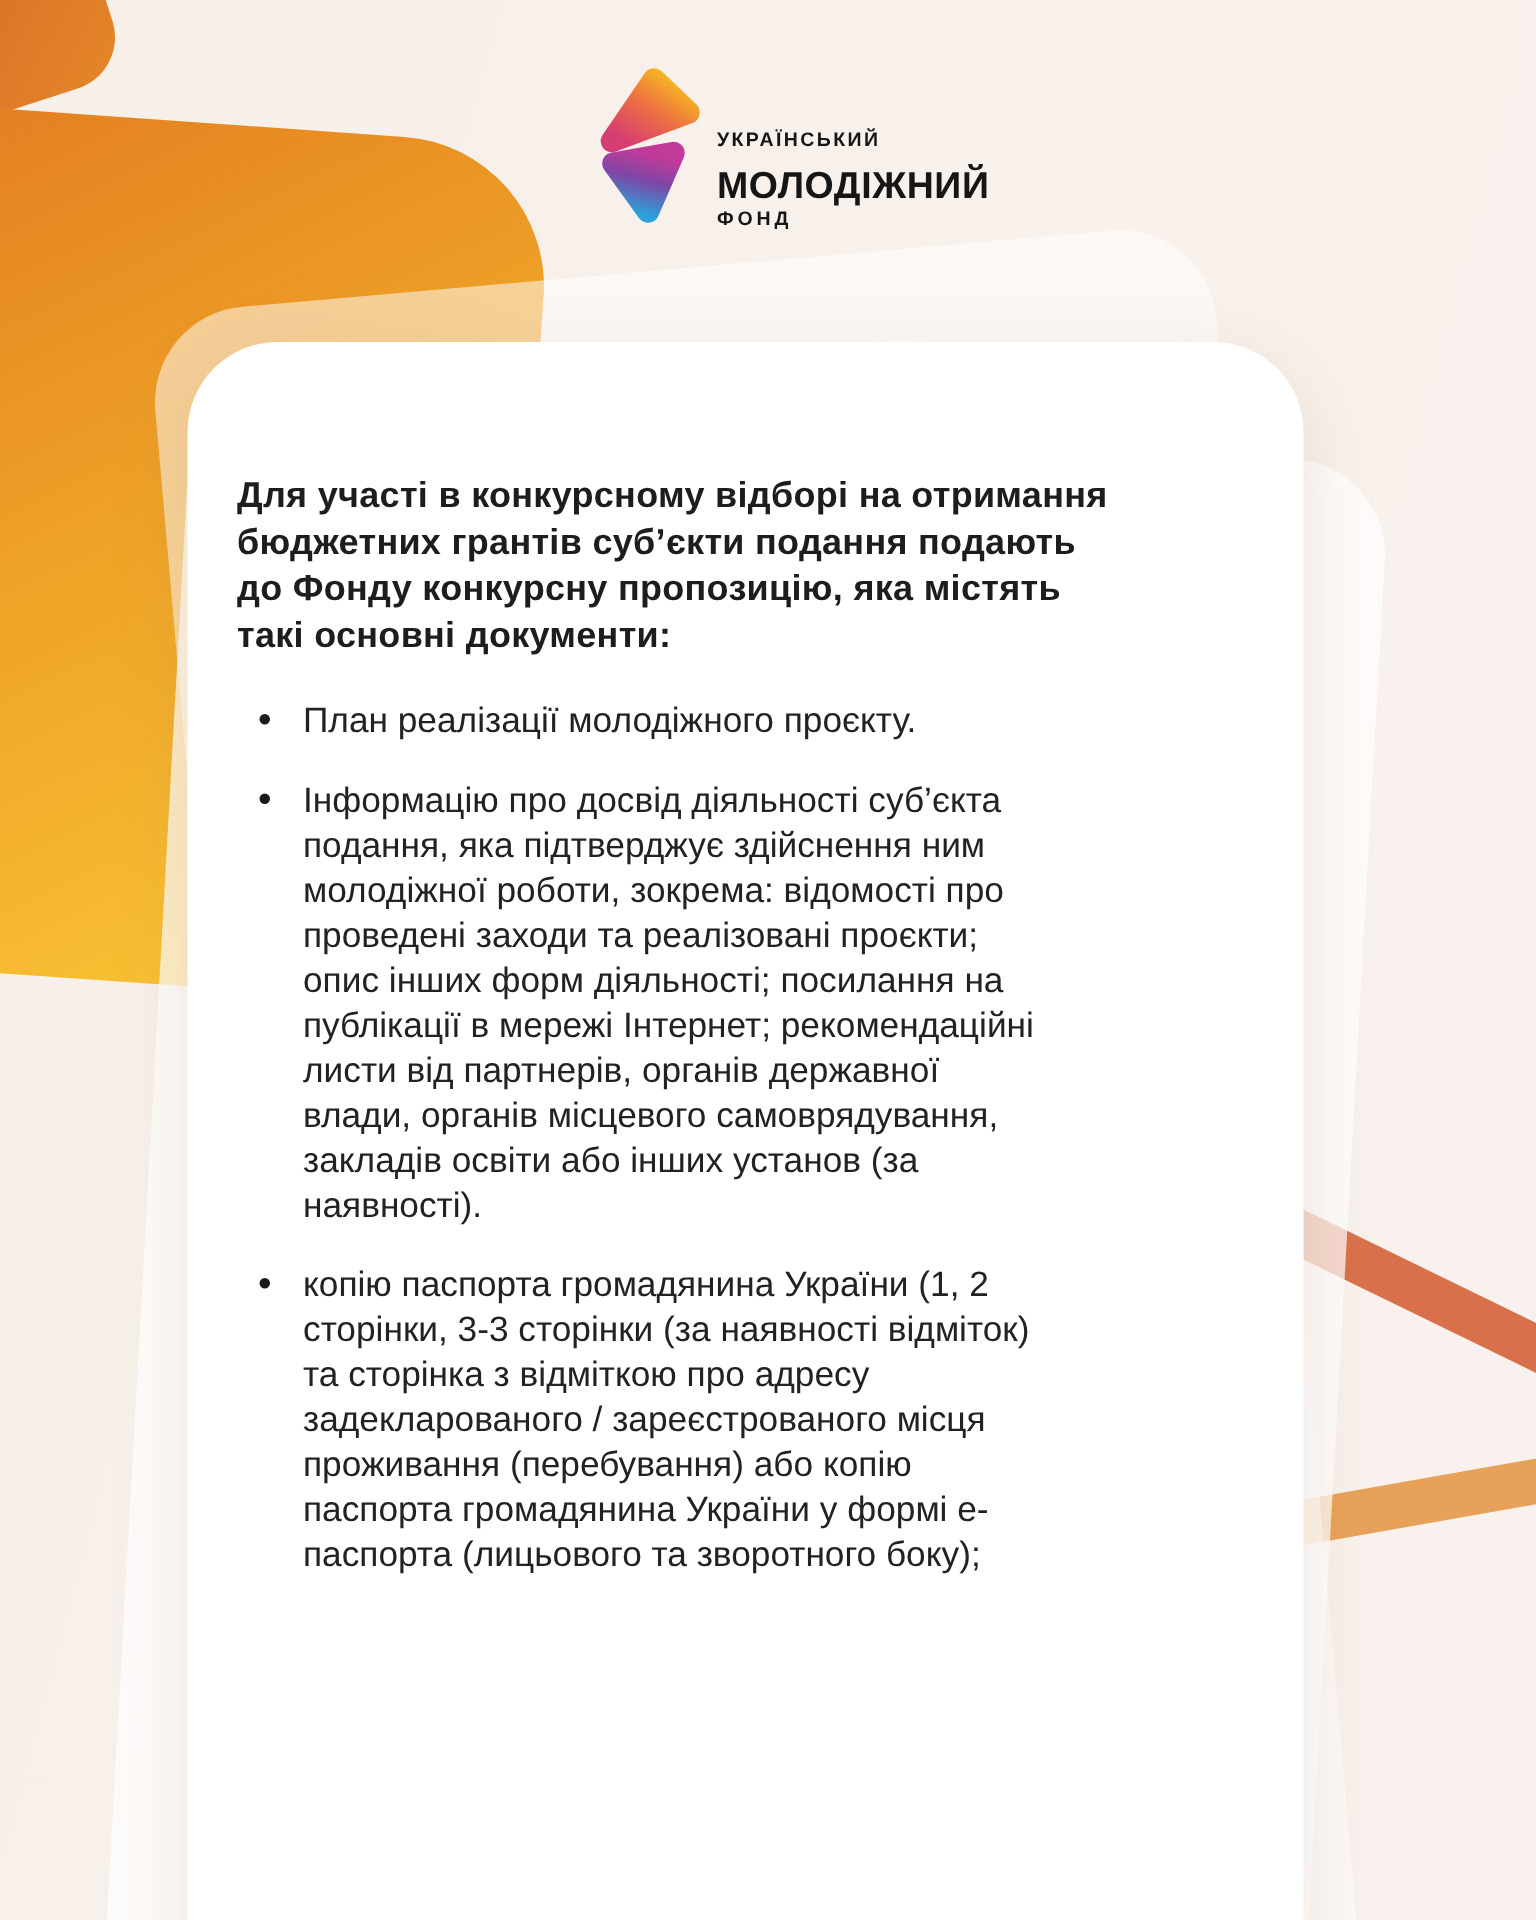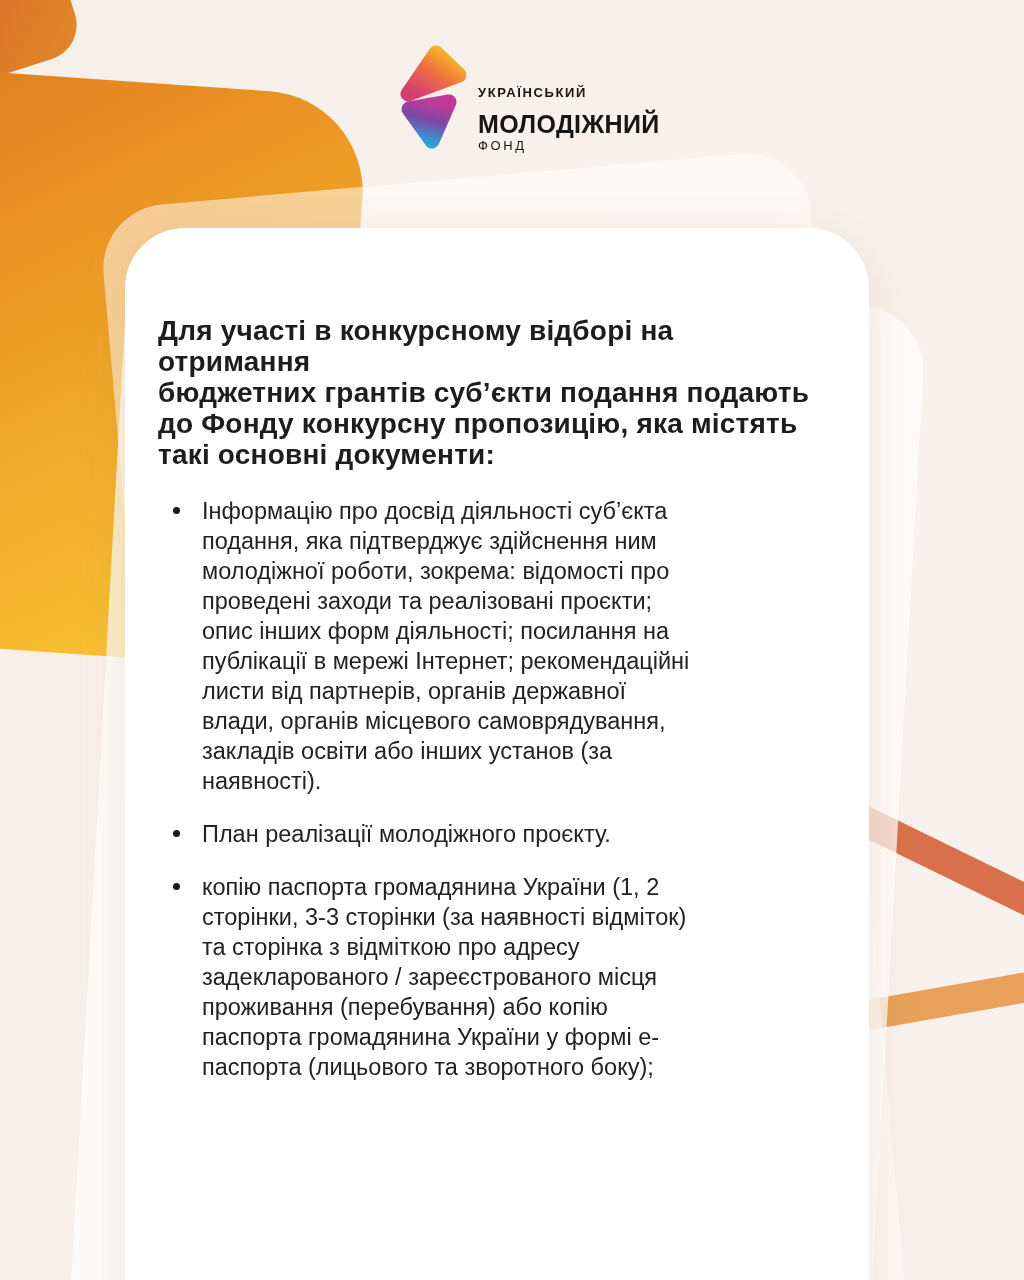--- a/index.html
+++ b/index.html
@@ -35,35 +35,35 @@
   }
   .sheet-b{
     left:128px;top:265px;width:800px;height:1300px;
     transform:rotate(3.2deg);background:rgba(255,255,255,.72);
   }
   
   .logo{position:absolute;left:396px;top:42px;display:flex;align-items:flex-start;z-index:6;}
   .logo-text{margin-left:6px;margin-top:44px;color:#161616;}
   .logo-line1{font-size:13px;font-weight:bold;letter-spacing:1.6px;line-height:14px;}
   .logo-line2{font-size:25px;font-weight:bold;letter-spacing:.4px;line-height:26px;margin-top:11px;}
-  .logo-line3{font-size:13px;font-weight:normal;letter-spacing:2.6px;line-height:14px;margin-top:2px;}
+  .logo-line3{font-size:13px;font-weight:bold;letter-spacing:2.6px;line-height:14px;margin-top:2px;}
   
   .card{
     position:absolute;left:125px;top:228px;width:744px;height:1200px;
     background:#ffffff;border-radius:60px;
     box-shadow:0 14px 48px rgba(160,120,85,.18);
     padding:60px 46px 0 33px;box-sizing:border-box;
     z-index:5;
   }
   .heading{
     margin:0;font-size:30px;line-height:38px;font-weight:bold;
     color:#2a628f;letter-spacing:.3px;white-space:pre-line;
   }
   .intro{
-    margin:27px 0 0;font-size:28px;line-height:31px;font-weight:bold;
+    margin:27px 0 0;font-size:24px;line-height:31px;font-weight:bold;
     color:#1d1d1f;letter-spacing:.2px;white-space:pre-line;
   }
   .bullets{list-style:none;margin:26px 0 0;padding:0;}
   .bullets li{
     position:relative;padding-left:44px;margin-bottom:23px;
     font-size:23.5px;line-height:30px;color:#222222;white-space:pre-line;
   }
   .bullets .dot{
     position:absolute;left:15px;top:11px;width:7px;height:7px;
     border-radius:50%;background:#1b1b1b;
@@ -106,31 +106,31 @@
       <div class="logo-line3">ФОНД</div>
     </span>
   </div>
 
   <div class="card">
     <p class="intro">Для участі в конкурсному відборі на отримання
 бюджетних грантів суб’єкти подання подають
 до Фонду конкурсну пропозицію, яка містять
 такі основні документи:</p>
     <ul class="bullets" id="bullet-list">
+        <li><span class="dot"></span><span>План реалізації молодіжного проєкту.</span></li>
         <li><span class="dot"></span><span>Інформацію про досвід діяльності суб’єкта
 подання, яка підтверджує здійснення ним
 молодіжної роботи, зокрема: відомості про
 проведені заходи та реалізовані проєкти;
 опис інших форм діяльності; посилання на
 публікації в мережі Інтернет; рекомендаційні
 листи від партнерів, органів державної
 влади, органів місцевого самоврядування,
 закладів освіти або інших установ (за
 наявності).</span></li>
-        <li><span class="dot"></span><span>План реалізації молодіжного проєкту.</span></li>
         <li><span class="dot"></span><span>копію паспорта громадянина України (1, 2
 сторінки, 3-3 сторінки (за наявності відміток)
 та сторінка з відміткою про адресу
 задекларованого / зареєстрованого місця
 проживання (перебування) або копію
 паспорта громадянина України у формі е-
 паспорта (лицьового та зворотного боку);</span></li>
       </ul>
   </div>
 

